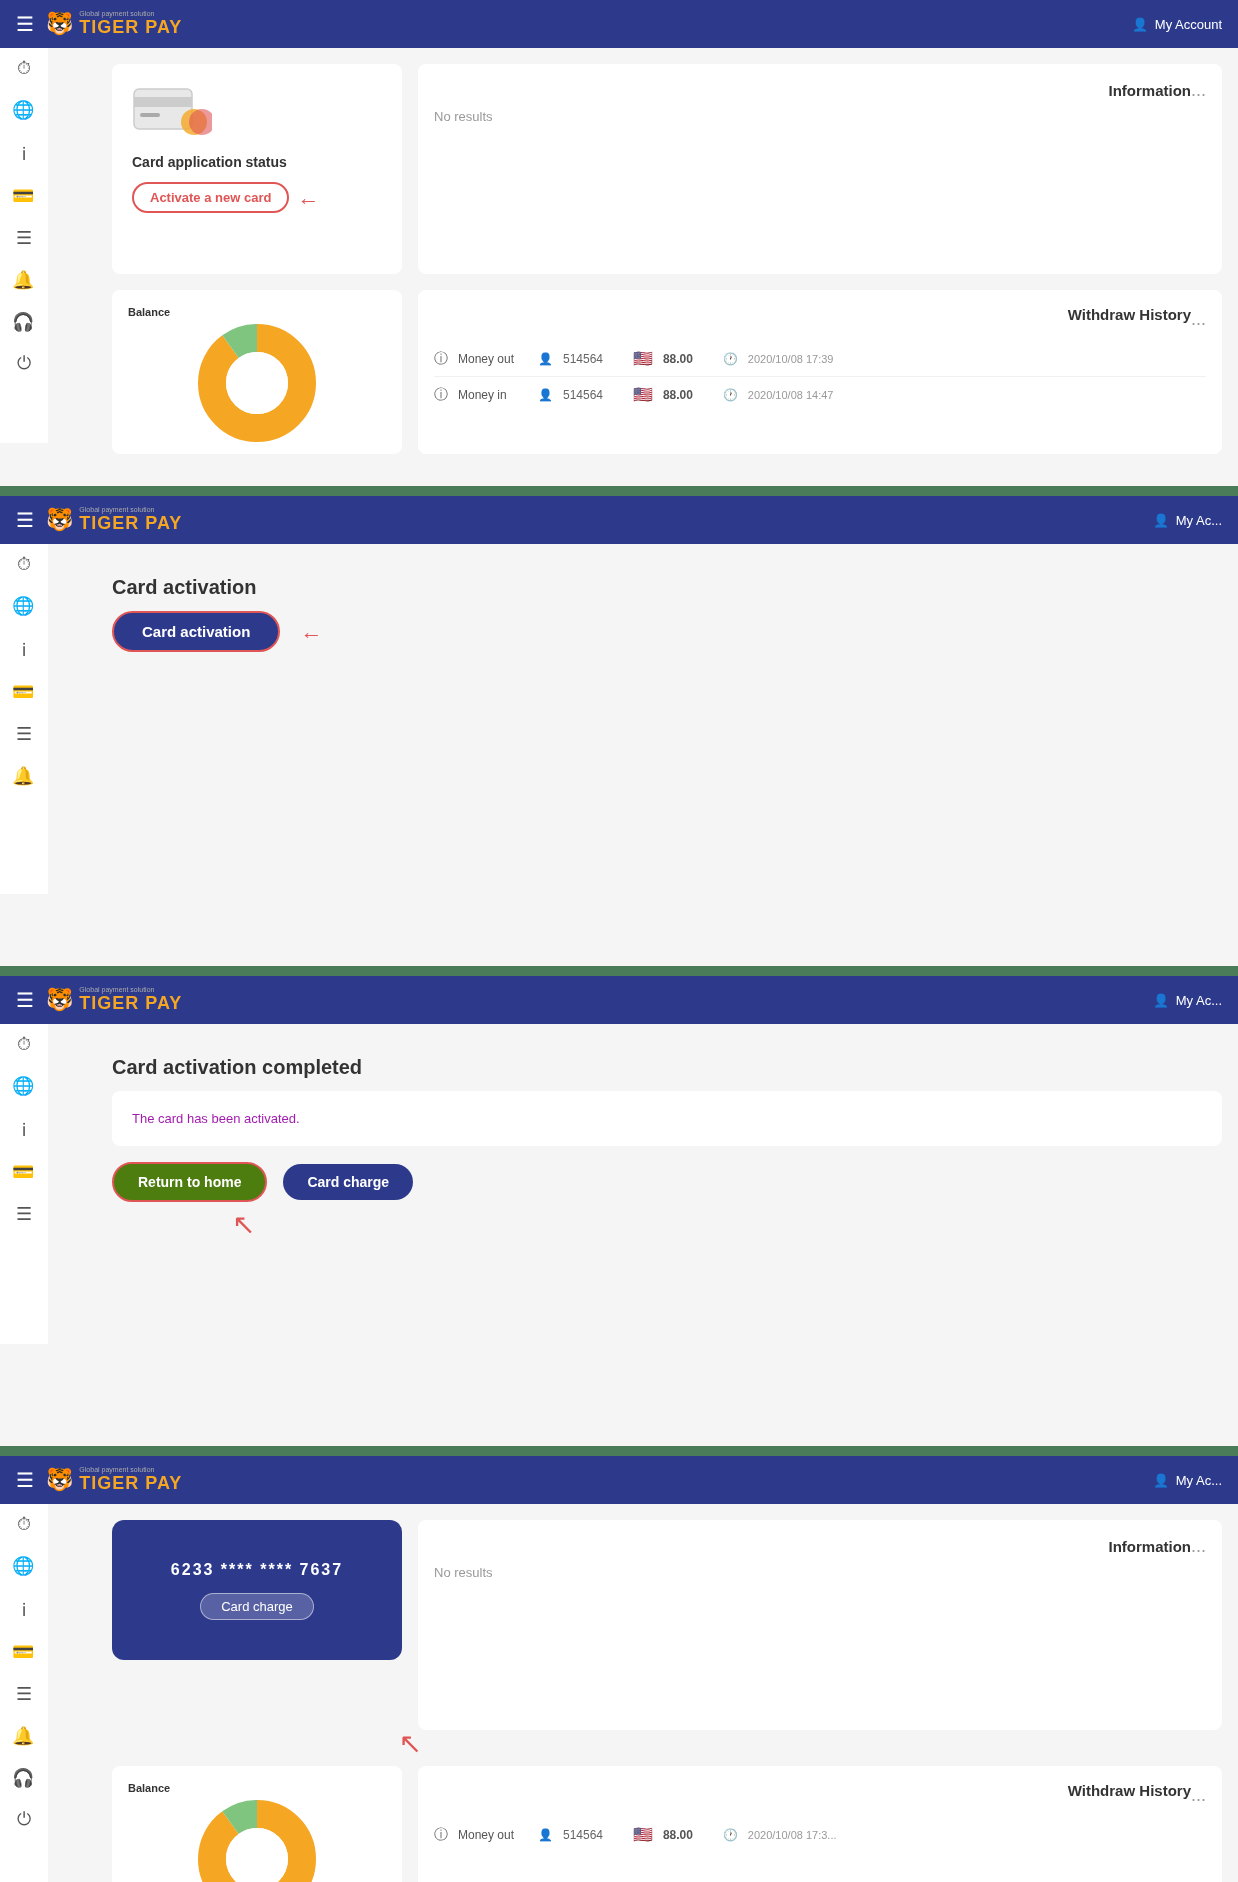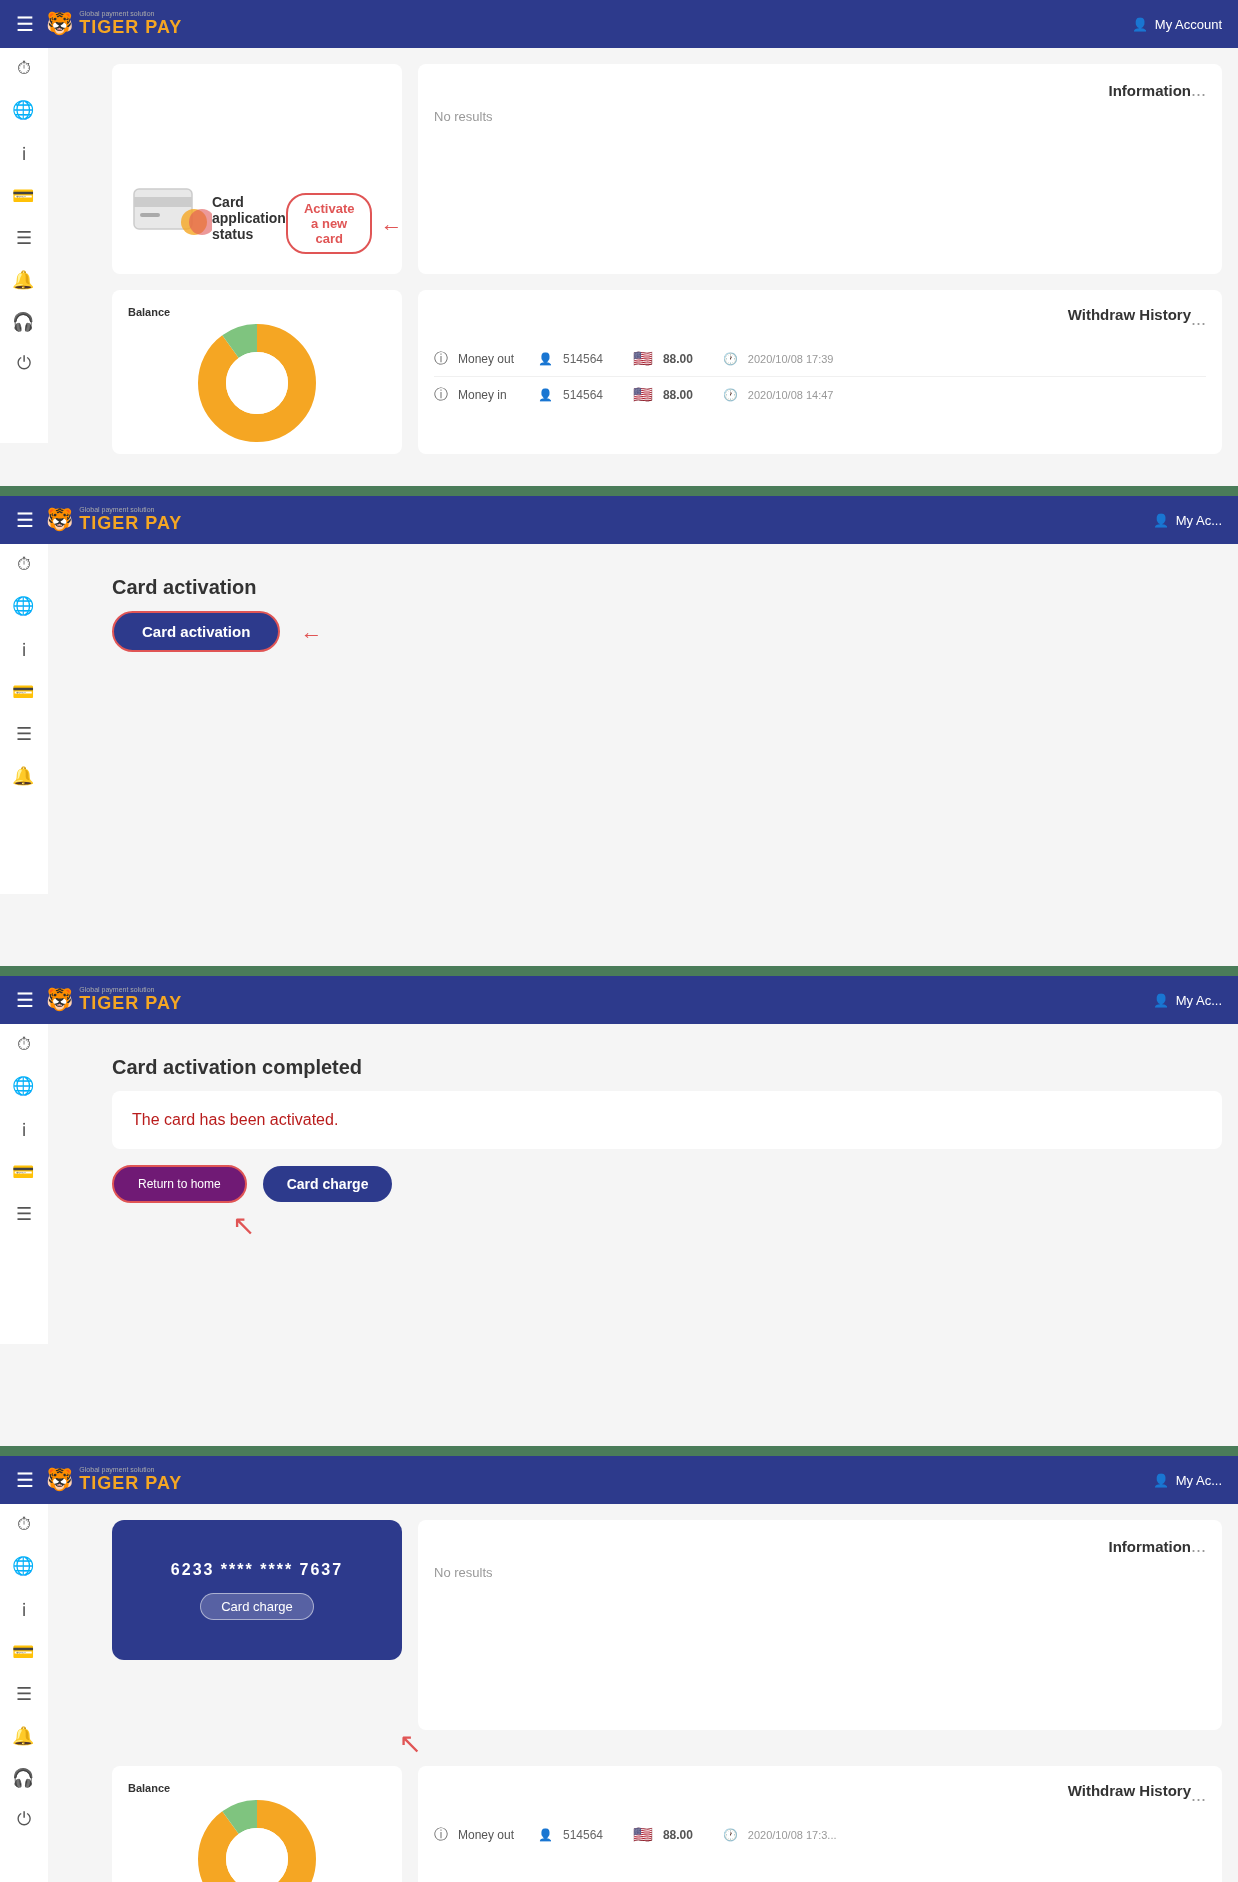--- a/index.html
+++ b/index.html
@@ -52,22 +52,22 @@
       background: #4a7c59;
       width: 100%;
     }
 
     
     .card-panel {
       background: white;
       border-radius: 8px;
       padding: 20px;
       display: flex;
-      flex-direction: row;
-      align-items: flex-end;
+      flex-direction: column;
+      align-items: flex-start;
       width: 290px;
       min-height: 210px;
     }
     .card-icon-area {
       width: 80px;
       height: 60px;
       margin-bottom: 10px;
       display: flex;
       align-items: center;
       justify-content: center;
@@ -200,48 +200,48 @@
       background: #2d3a8c;
       color: white;
       border: 2px solid #e05555;
       border-radius: 24px;
       padding: 10px 28px;
       font-size: 15px;
       font-weight: bold;
       cursor: pointer;
     }
     .btn-return-home {
-      background: #701a75;
+      background: #4d7c0f;
       color: white;
       border: 2px solid #e05555;
       border-radius: 24px;
       padding: 10px 24px;
-      font-size: 12px;
-      font-weight: normal;
+      font-size: 14px;
+      font-weight: bold;
       cursor: pointer;
     }
     .btn-card-charge {
       background: #2d3a8c;
       color: white;
       border: none;
       border-radius: 24px;
       padding: 10px 24px;
       font-size: 14px;
       font-weight: bold;
       cursor: pointer;
     }
 
     
     .completed-msg {
       background: white;
       border-radius: 8px;
       padding: 20px;
       margin-bottom: 16px;
-      font-size: 16px;
-      color: #b91c1c;
+      font-size: 13px;
+      color: #a21caf;
     }
     .action-row {
       display: flex;
       align-items: center;
       gap: 16px;
     }
 
     
     .blue-card {
       background: #2d3a8c;

